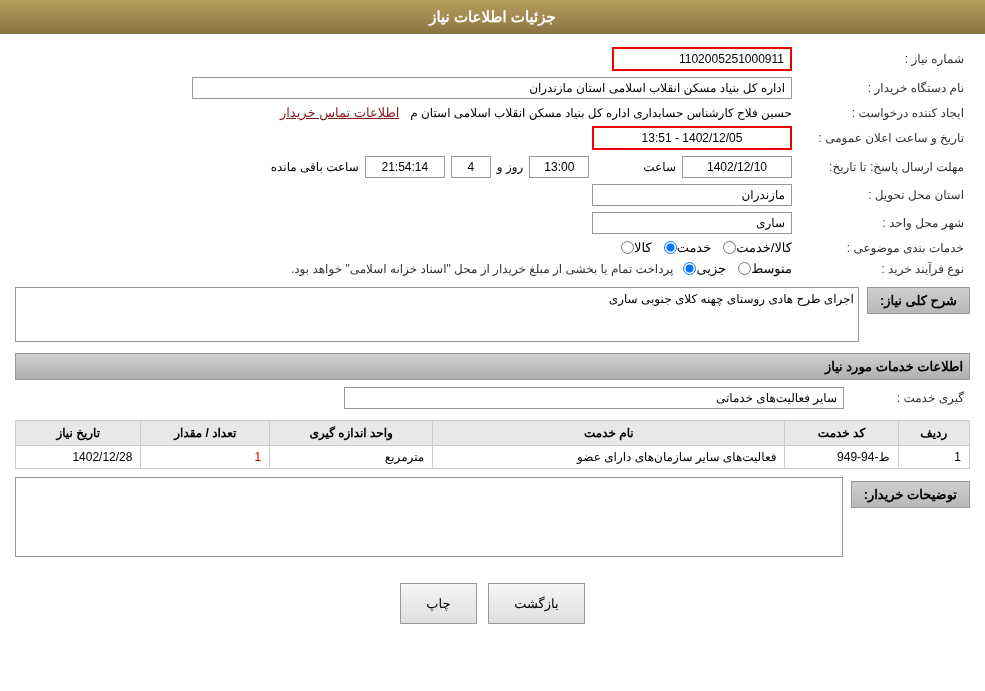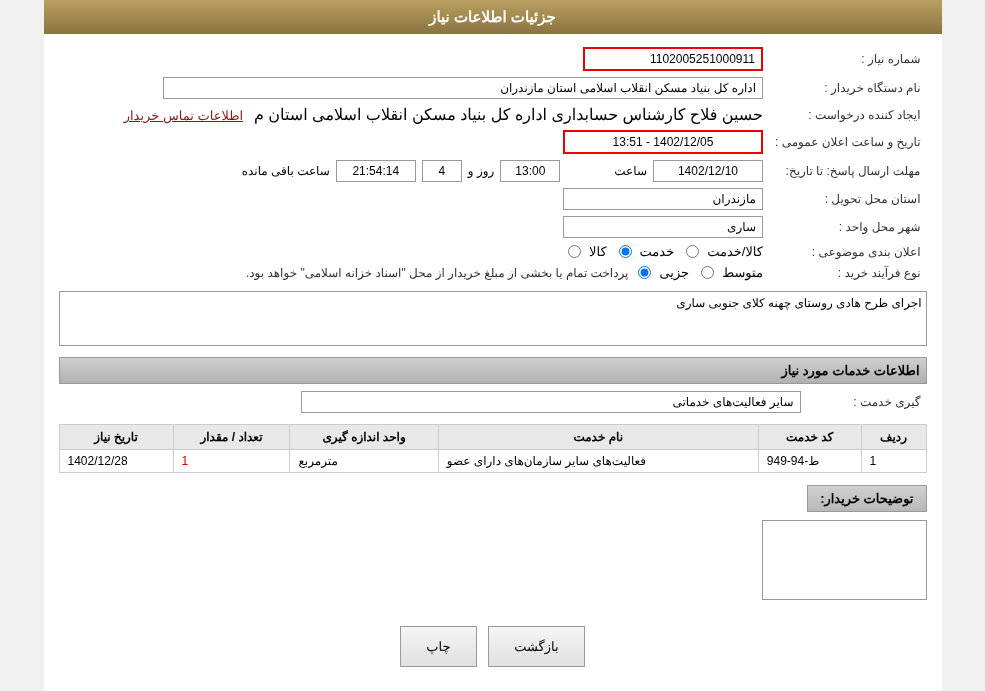--- a/index.html
+++ b/index.html
@@ -3,21 +3,21 @@
   <meta charset="utf-8">
   <style>
     * { box-sizing: border-box; margin: 0; padding: 0; }
     body {
       font-family: Tahoma, Arial, sans-serif;
       font-size: 13px;
       background: #f0f0f0;
       direction: rtl;
     }
     .page-container {
-      width: 898px;
+      width: 985px;
       min-height: 691px;
       background: #fff;
       margin: 0 auto;
     }
     .header-bar {
       background: linear-gradient(to bottom, #b8a060, #8b7340);
       color: #fff;
       text-align: center;
       padding: 8px 0;
       font-size: 15px;
@@ -68,21 +68,21 @@
       margin: 8px 0 4px 0;
     }
     .radio-group {
       display: flex;
       align-items: center;
       gap: 12px;
       direction: rtl;
     }
     .radio-item {
       display: flex;
-      gap: 8px;
+      gap: 0;
     }
     .date-time-row {
       display: flex;
       align-items: center;
       gap: 6px;
       direction: rtl;
     }
     .services-table {
       width: 100%;
       border-collapse: collapse;
@@ -92,21 +92,21 @@
     .services-table th {
       background: #e8e8e8;
       border: 1px solid #ccc;
       padding: 5px 8px;
       text-align: center;
       font-weight: bold;
     }
     .services-table td {
       border: 1px solid #ccc;
       padding: 4px 8px;
-      text-align: left;
+      text-align: right;
     }
     .btn-area {
       text-align: center;
       padding: 15px 0 10px 0;
     }
     .btn {
       padding: 12px 25px;
       font-family: Tahoma, Arial, sans-serif;
       font-size: 13px;
       cursor: pointer;
@@ -170,21 +170,21 @@
       <tr>
         <td class="label-cell">نام دستگاه خریدار :</td>
         <td colspan="2" class="value-cell">
           <input class="input-box input-wide" type="text" readonly="" style="width: 600px; text-align: right;" value="اداره کل بنیاد مسکن انقلاب اسلامی استان مازندران">
         </td>
       </tr>
 
       <tr>
         <td class="label-cell">ایجاد کننده درخواست :</td>
         <td colspan="2" class="value-cell">
-          <span style="font-size:16px;">حسین فلاح کارشناس حسابداری اداره کل بنیاد مسکن انقلاب اسلامی استان م</span>
+          <span style="font-size:12px;">حسین فلاح کارشناس حسابداری اداره کل بنیاد مسکن انقلاب اسلامی استان م</span>
           &nbsp;
           <span class="link-blue">اطلاعات تماس خریدار</span>
         </td>
       </tr>
 
       <tr>
         <td class="label-cell">تاریخ و ساعت اعلان عمومی :</td>
         <td colspan="2" class="value-cell">
           <input class="input-box highlight-box" type="text" readonly="" style="width: 200px; text-align: center; border: 2px solid rgb(238, 0, 0);" value="1402/12/05 - 13:51">
         </td>
@@ -213,21 +213,21 @@
       </tr>
 
       <tr>
         <td class="label-cell">شهر محل واحد :</td>
         <td colspan="2" class="value-cell">
           <input class="input-box" type="text" readonly="" style="width: 200px; text-align: right;" value="ساری">
         </td>
       </tr>
 
       <tr>
-        <td class="label-cell">اعلان بندی موضوعی :</td>
+        <td class="label-cell">خدمات بندی موضوعی :</td>
         <td colspan="2" class="value-cell">
           <div class="radio-group">
             <div class="radio-item">
               <span>کالا/خدمت</span>
               <input type="radio" name="category" style="">
             </div>
             <div class="radio-item">
               <span>خدمت</span>
               <input type="radio" name="category" checked="" style="">
             </div>
@@ -254,20 +254,21 @@
               </div>
             </div>
             <span style="font-size:12px; color:#333;">پرداخت تمام یا بخشی از مبلغ خریدار از محل "اسناد خزانه اسلامی" خواهد بود.</span>
           </div>
         </td>
       </tr>
     </tbody>
       </table>
 
     <div style="display:flex; align-items:flex-start; gap:8px; direction:rtl; margin: 6px 0;">
+      <div style="background: linear-gradient(to bottom, #d0d0d0, #b8b8b8); border:1px solid #999; padding: 5px 12px; font-weight:bold; font-size:13px; white-space:nowrap;">شرح کلی نیاز:</div>
       <div style="flex:1;">
         <textarea class="textarea-box" readonly="" style="height: 55px; width: 100%;" placeholder="اجرای طرح هادی روستای چهنه کلای جنوبی ساری">اجرای طرح هادی روستای چهنه کلای جنوبی ساری</textarea>
       </div>
     </div>
 
     <div class="section-header">اطلاعات خدمات مورد نیاز</div>
 
     <table class="info-table">
       <tbody>
           <tr>
@@ -295,21 +296,21 @@
             <td>1</td>
             <td>ط-94-949</td>
             <td>فعالیت‌های سایر سازمان‌های دارای عضو</td>
             <td>مترمربع</td>
             <td style="color: rgb(204, 0, 0);">1</td>
             <td>1402/12/28</td>
           </tr>
         </tbody>
     </table>
 
-    <div style="display:flex; align-items:flex-start; gap:8px; direction:rtl; margin: 8px 0; flex-direction: column;">
+    <div style="display:flex; align-items:flex-start; gap:8px; direction:rtl; margin: 8px 0;">
       <div style="background: linear-gradient(to bottom, #d0d0d0, #b8b8b8); border:1px solid #999; padding: 5px 12px; font-weight:bold; font-size:13px; white-space:nowrap; margin-top:4px;">توضیحات خریدار:</div>
       <div style="flex:1;">
         <textarea class="description-textarea" readonly="" style=""></textarea>
       </div>
     </div>
 
     <div class="btn-area">
       <button class="btn btn-back">بازگشت</button>
       <button class="btn btn-print">چاپ</button>
     </div>

